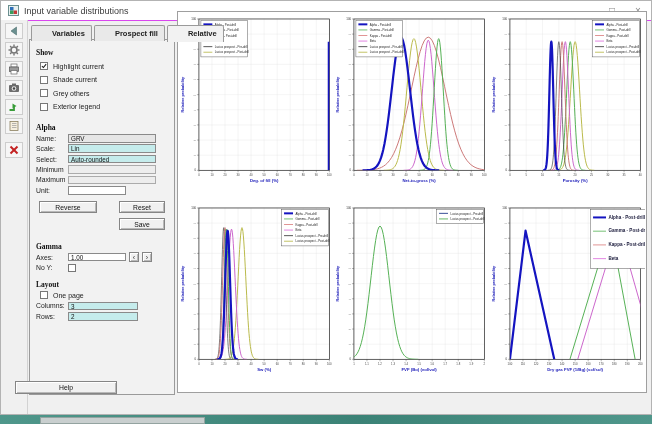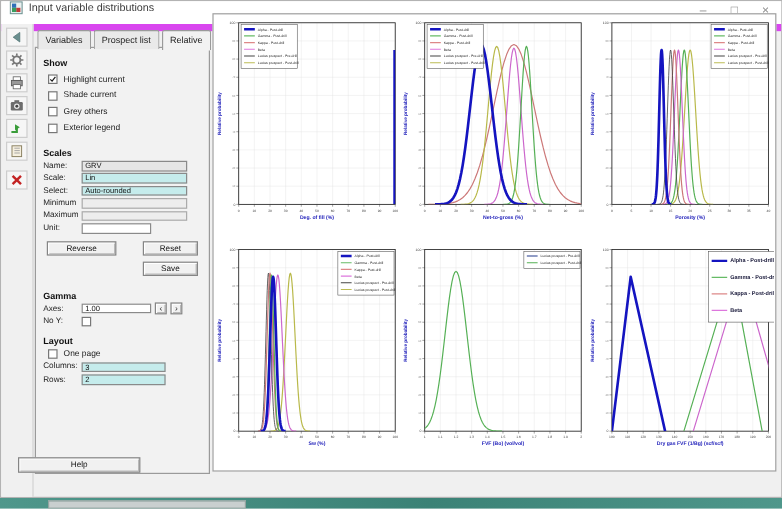--- a/index.html
+++ b/index.html
@@ -1,36 +1,36 @@
 <!DOCTYPE html>
 <html><head>
 <meta charset="utf-8">
 <style>
   html,body{margin:0;padding:0;font-family:"Liberation Sans",sans-serif;}
   .desktop{position:relative;width:652px;height:424px;background:linear-gradient(90deg,#4f978b,#3b8276 55%,#4f978b);overflow:hidden;}
   .taskbar-item{position:absolute;left:40px;top:417px;width:165px;height:7px;background:#c9cfcf;border:1px solid #93a3a0;box-sizing:border-box;}
 
   .window{position:absolute;left:0;top:0;width:652px;height:415px;background:#f0f0f0;border:1px solid #b3b3b3;box-sizing:border-box;}
-  .titlebar{height:19px;background:#ffffff;display:flex;align-items:flex-start;border-bottom:6px solid #d946ef;}
+  .titlebar{height:19px;background:#ffffff;display:flex;align-items:center;border-bottom:1px solid #d946ef;}
   .app-icon{width:11px;height:11px;margin:0 5px 0 7px;}
   .title-text{font-size:9px;color:#3c3c3c;flex:1;}
   .win-controls{display:flex;}
   .win-btn{width:26px;height:18px;text-align:center;line-height:17px;font-size:10px;color:#8a8a8a;cursor:default;}
 
   .toolbar{position:absolute;left:0;top:19px;width:26px;bottom:0;background:#f0f0f0;border-right:1px solid #d2d2d2;}
   .tool{width:18px;height:16px;margin:3px auto 0 auto;border:1px solid #cdcdcd;background:#f6f6f6;display:flex;align-items:center;justify-content:center;box-sizing:border-box;}
   .tool.gap{margin-top:8px;}
   .tool svg{width:12px;height:12px;display:block;}
 
   .tabs{position:absolute;left:30px;top:24px;display:flex;font-size:7.5px;color:#222;z-index:3;}
-  .tab{padding:3px 6px 2px 6px;border:1px solid #9a9a9a;border-bottom:none;background:#e9e9e9;margin-right:2px;border-radius:2px 2px 0 0;}
+  .tab{padding:3px 6px 2px 20px;border:1px solid #9a9a9a;border-bottom:none;background:#e9e9e9;margin-right:2px;border-radius:2px 2px 0 0;font-weight:bold;}
   .tab.active{background:#f2f2f2;padding-bottom:4px;margin-bottom:-1px;}
 
   .pane{position:absolute;left:28px;top:38px;width:146px;bottom:19px;border:1px solid #9a9a9a;background:#f2f2f2;box-sizing:border-box;overflow:hidden;}
-  .section-title{font-size:7.5px;font-weight:bold;color:#111;margin:8px 0 2px 6px;}
+  .section-title{font-size:7.5px;font-weight:bold;color:#111;margin:8px 0 2px 6px;font-family:Liberation Serif, serif;}
   .cbrow{display:flex;align-items:center;margin:4.5px 0 0 10px;font-size:7px;color:#222;height:9px;}
   .cb{width:8px;height:8px;border:1px solid #777;background:#fff;margin-right:5px;box-sizing:border-box;}
   .cb svg{width:100%;height:100%;display:block;}
   .frow{display:flex;align-items:center;margin:1.6px 0 0 6px;height:8.8px;font-size:6.8px;color:#222;}
   .flabel{width:32px;}
   .inp{height:8.6px;line-height:8.4px;border:1px solid #8a8a8a;background:#fff;font-size:6.3px;padding:0 2px;width:88px;box-sizing:border-box;color:#111;overflow:hidden;}
   .inp.cyan{background:#c5ecec;}
   .inp.grey{background:#e6e6e6;}
   .inp.dis{background:#ededed;border-color:#ababab;}
   .inp.short{width:58px;}
@@ -137,21 +137,21 @@
             <g stroke="#c32222" stroke-width="2">
               <line x1="2.5" y1="2.5" x2="9.5" y2="9.5"></line>
               <line x1="9.5" y1="2.5" x2="2.5" y2="9.5"></line>
             </g>
           </svg>
       </div>
     </div>
 
     <div class="tabs">
       <div class="tab">Variables</div>
-      <div class="tab">Prospect list</div>
+      <div class="tab">Prospect fill</div>
       <div class="tab active">Relative</div>
     </div>
 
     <div class="pane">
       <div class="section-title">Show</div>
       <div class="cbrow">
         <span class="cb">
             <svg viewBox="0 0 10 10">
               <polyline points="1.5,5.2 4,7.6 8.6,1.8" fill="none" stroke="#1a1a1a" stroke-width="1.7"></polyline>
             </svg>
@@ -164,21 +164,21 @@
       </div>
       <div class="cbrow">
         <span class="cb"></span>
         <span>Grey others</span>
       </div>
       <div class="cbrow">
         <span class="cb"></span>
         <span>Exterior legend</span>
       </div>
 
-      <div class="section-title" style="margin-top:12px">Scales</div>
+      <div class="section-title" style="margin-top:12px">Alpha</div>
       <div class="frow">
         <span class="flabel">Name:</span>
         <span class="inp grey">GRV</span>
       </div>
       <div class="frow">
         <span class="flabel">Scale:</span>
         <span class="inp cyan">Lin</span>
       </div>
       <div class="frow">
         <span class="flabel">Select:</span>

